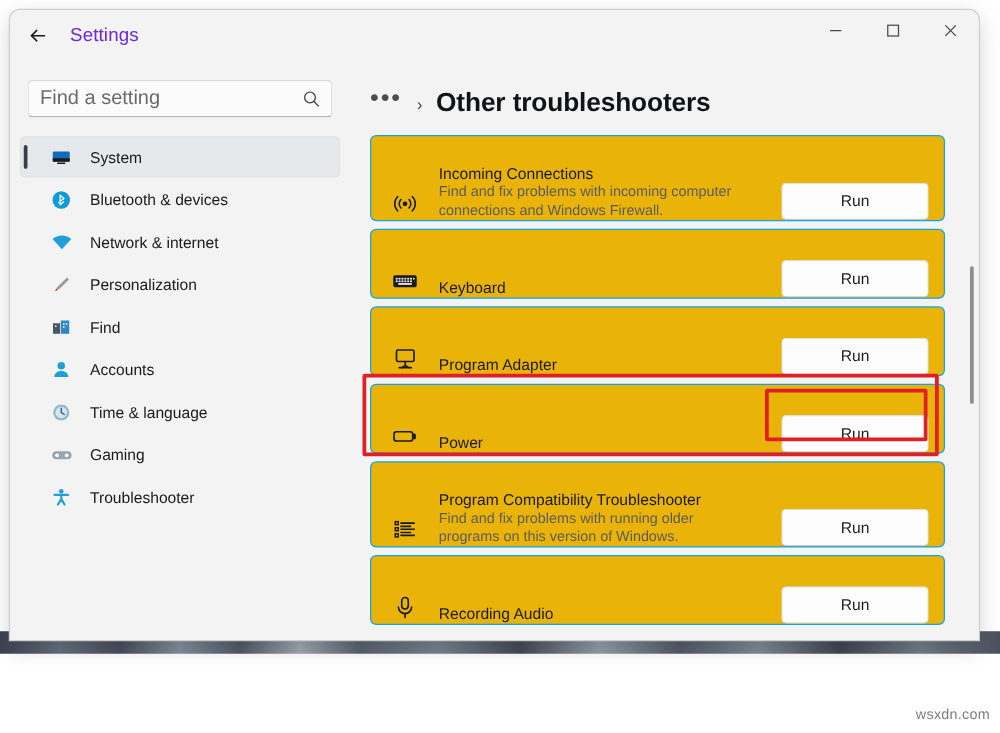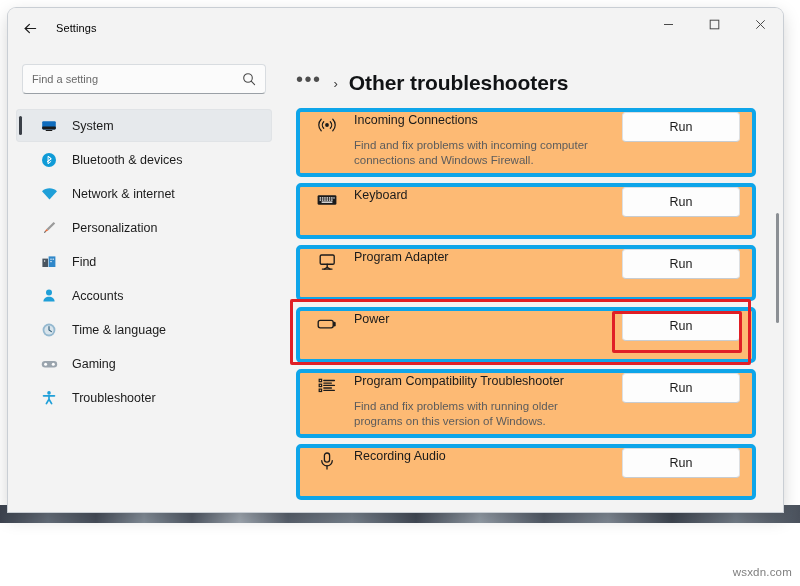--- a/index.html
+++ b/index.html
@@ -61,22 +61,22 @@
   }
   .back-btn {
     width: 32px; height: 32px;
     margin-left: 6px;
     display: flex; align-items: center; justify-content: center;
     border-radius: 4px;
   }
   .back-btn svg { display: block; }
   .app-title {
     margin-left: 10px;
-    font-size: 11px;
-    color: #000000;
+    font-size: 15px;
+    color: #6d28d9;
     letter-spacing: 0.1px;
   }
   .win-controls {
     position: absolute;
     right: 0; top: 0;
     height: 32px;
     display: flex;
   }
   .win-btn {
     width: 46px; height: 32px;
@@ -113,21 +113,21 @@
     align-items: center;
     padding: 0 9px;
     box-sizing: border-box;
   }
   .search-input {
     flex: 1;
     border: none;
     background: transparent;
     outline: none;
     font-family: "Liberation Sans", sans-serif;
-    font-size: 11px;
+    font-size: 16px;
     color: #5d5d5d;
     padding: 0;
   }
   .search-input::placeholder { color: #6a6a6a; opacity: 1; }
   .search-icon { color: #4a4a4a; display:flex; }
 
   .nav { margin-top: 15px; }
   .nav-item {
     position: relative;
     height: 33px;
@@ -197,26 +197,26 @@
   }
 
   .cards {
     position: absolute;
     left: 16px;
     top: 60px;
     width: 460px;
   }
   .card {
     position: relative;
-    background: #fdba74;
-    border: 4px solid #0ea5e9;
+    background: #eab308;
+    border: 1px solid #0ea5e9;
     border-radius: 5px;
     margin-bottom: 6px;
     display: flex;
-    align-items: flex-start;
+    align-items: flex-end;
     padding: 0 12px 0 14px;
     box-sizing: border-box;
   }
   .card.tall  { height: 69px; }
   .card.short { height: 56px; }
   .card-ico {
     width: 26px; height: 26px;
     flex: 0 0 26px;
     display: flex; align-items: center; justify-content: center;
     margin-right: 14px;
@@ -226,21 +226,21 @@
   .card-text { flex: 1; min-width: 0; }
   .card-title {
     font-size: 12.5px;
     color: #1b1b1b;
     line-height: 16px;
   }
   .card-desc {
     font-size: 11.5px;
     color: #5c5c5c;
     line-height: 14.5px;
-    margin-top: 10px;
+    margin-top: 0;
     max-width: 245px;
   }
   .run-btn {
     flex: 0 0 118px;
     width: 118px;
     height: 30px;
     background: #fdfdfd;
     border: 1px solid #dcdfe2;
     border-bottom-color: #c8ccd0;
     border-radius: 4px;

